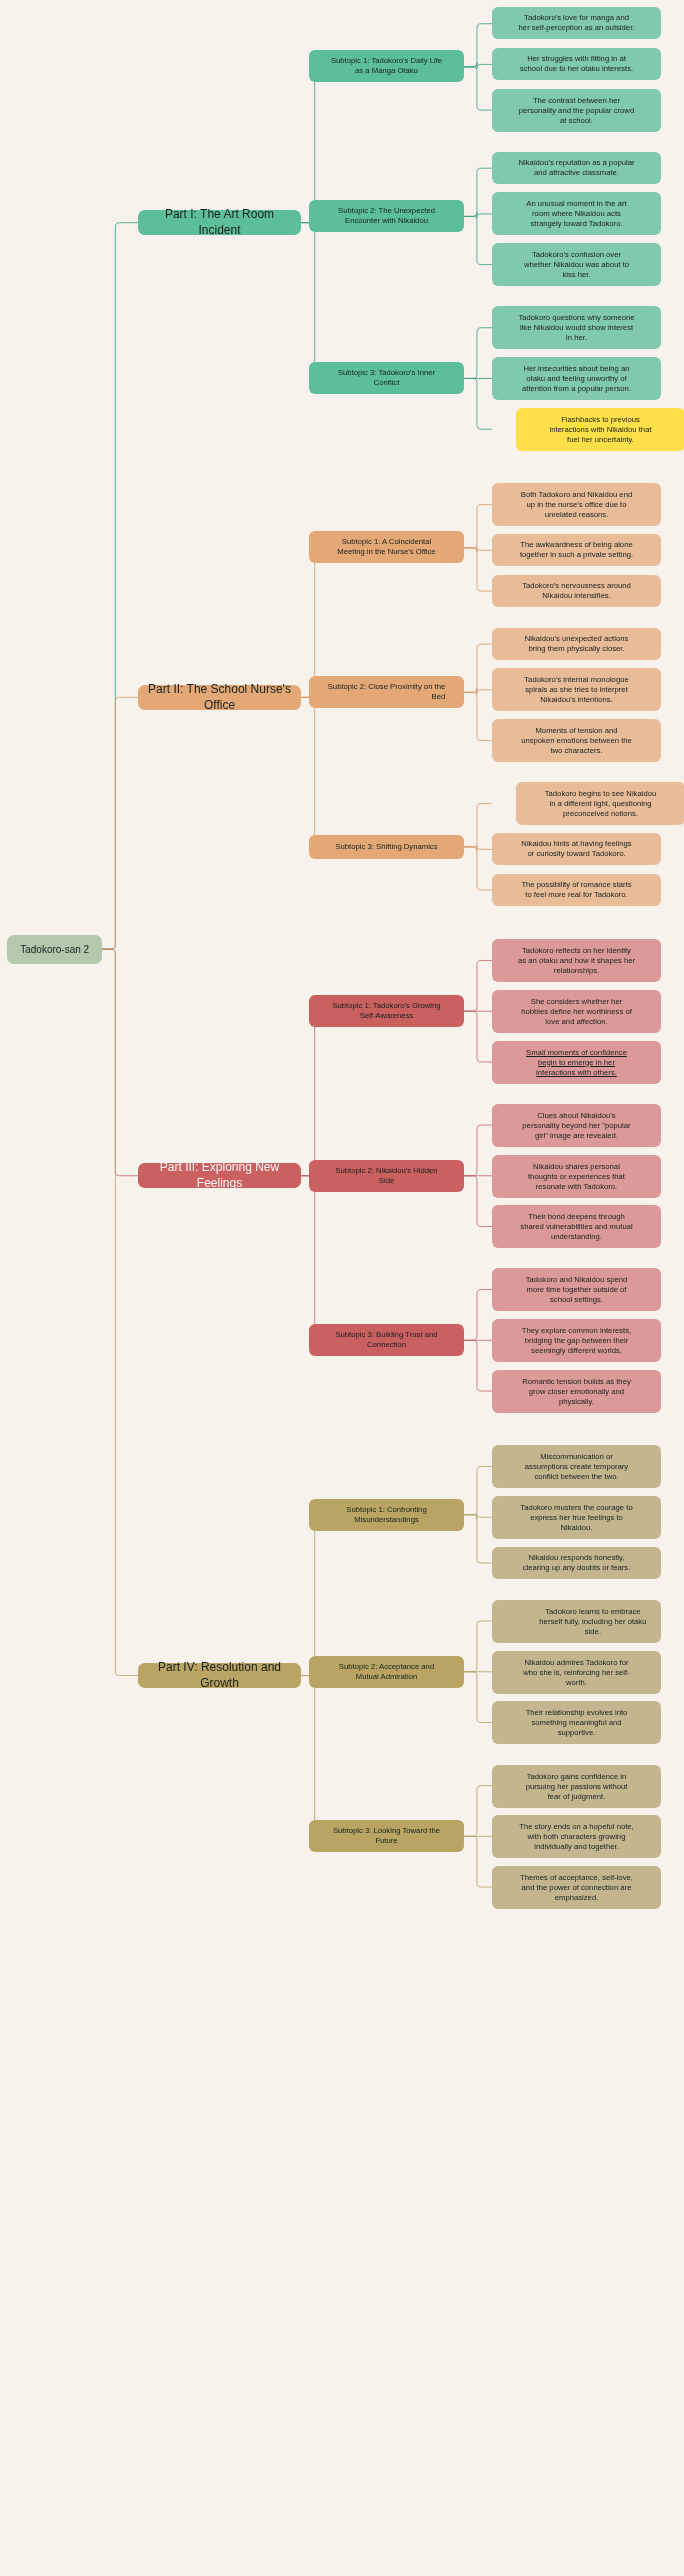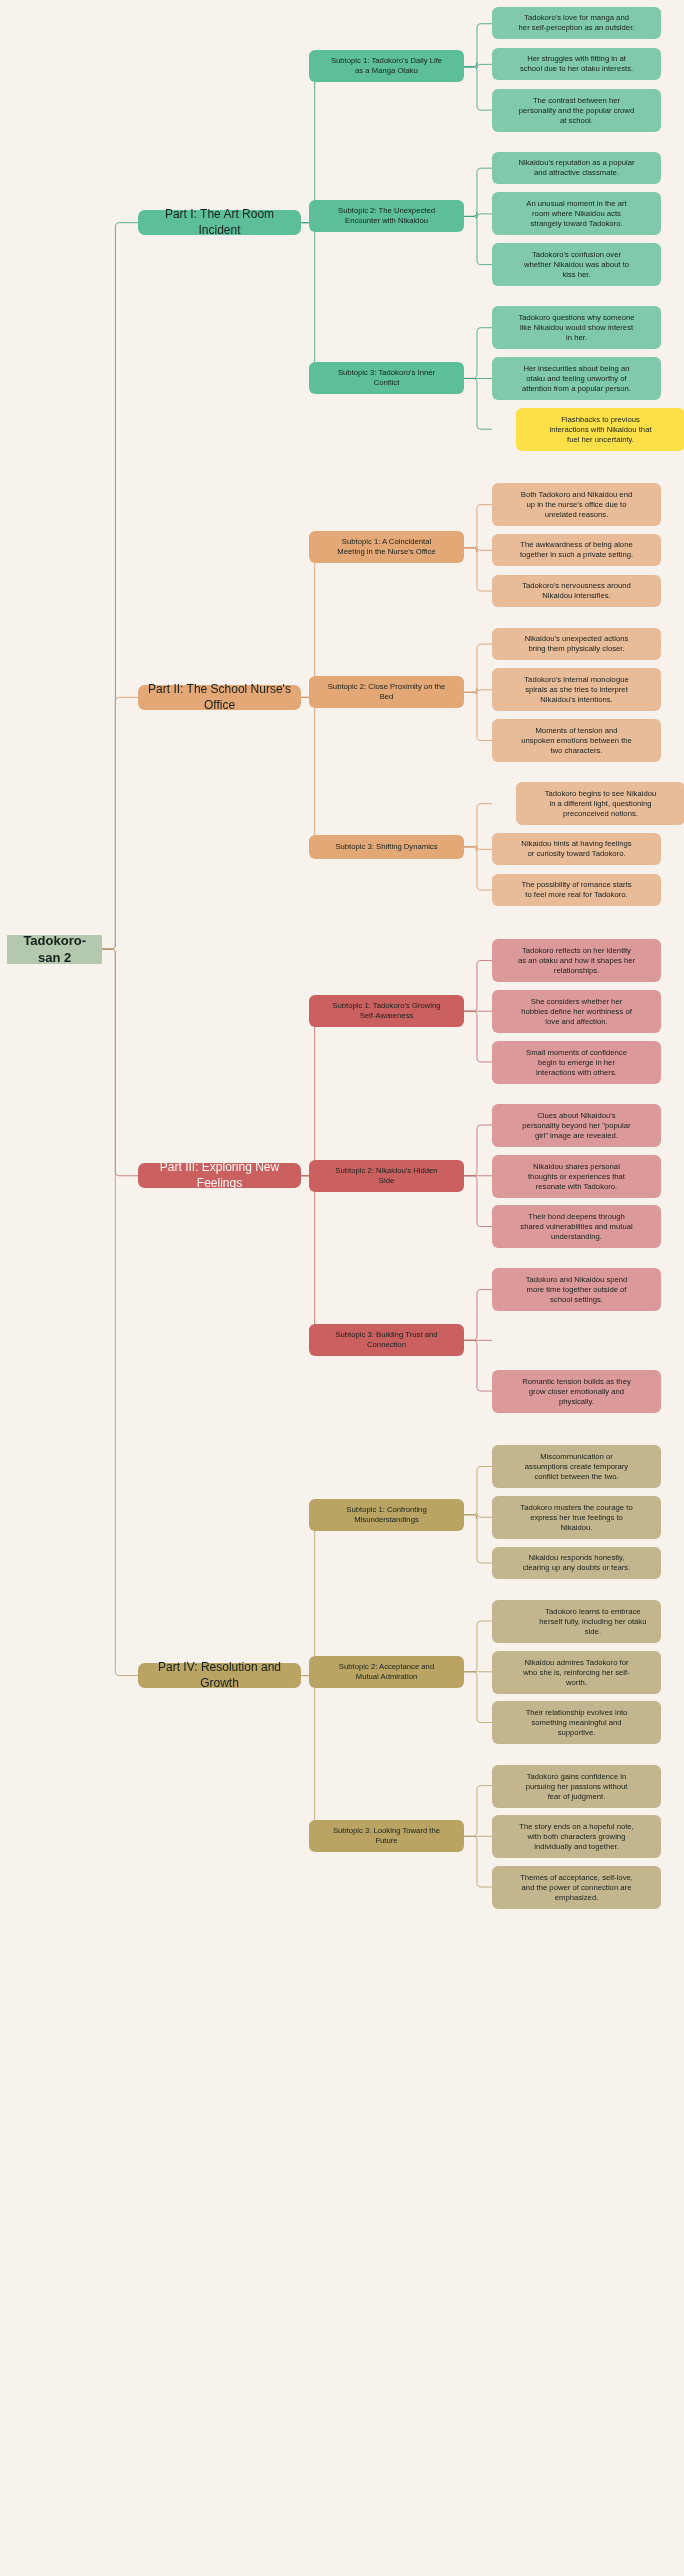--- a/index.html
+++ b/index.html
@@ -32,23 +32,22 @@
     align-items: center;
     justify-content: center;
     text-align: center;
     border-radius: 6.2px;
     padding: 3.1px 5.2px;
     line-height: 1.30;
     color: #17201c;
     white-space: pre-line;
   }
   .node.root {
-    font-size: 13px;
-    border-radius: 1px;
-    font-weight: bold;
+    font-size: 10px;
+    border-radius: 7px;
   }
   .node.part {
     font-size: 12px;
     border-radius: 6.7px;
   }
   .node.sub {
     font-size: 7.7px;
   }
   .node.leaf {
     font-size: 7.7px;
@@ -153,56 +152,59 @@
     <div class="node sub" style="left: 309px; top: 531px; width: 155px; height: 32px; background: rgb(228, 168, 119); color: rgb(23, 32, 28);">Subtopic 1: A Coincidental
 Meeting in the Nurse's Office</div>
     <div class="node leaf" style="left: 492px; top: 628px; width: 169px; height: 32px; background: rgb(232, 187, 153); color: rgb(23, 32, 28);">Nikaidou's unexpected actions
 bring them physically closer.</div>
     <div class="node leaf" style="left: 492px; top: 668px; width: 169px; height: 43px; background: rgb(232, 187, 153); color: rgb(23, 32, 28);">Tadokoro's internal monologue
 spirals as she tries to interpret
 Nikaidou's intentions.</div>
     <div class="node leaf" style="left: 492px; top: 719px; width: 169px; height: 43px; background: rgb(232, 187, 153); color: rgb(23, 32, 28);">Moments of tension and
 unspoken emotions between the
 two characters.</div>
-    <div class="node sub" style="left: 309px; top: 676px; width: 155px; height: 32px; background: rgb(228, 168, 119); color: rgb(23, 32, 28);">Subtopic 2: Close Proximity on the
+    <div class="node sub" style="left: 309px; top: 676px; width: 155px; height: 32px; background: rgb(228, 168, 119); color: rgb(23, 32, 28); text-align: right;">Subtopic 2: Close Proximity on the
 Bed</div>
     <div class="node leaf" style="left: 492px; top: 782px; width: 169px; height: 43px; background: rgb(232, 187, 153); color: rgb(23, 32, 28); margin-left: 24px;">Tadokoro begins to see Nikaidou
 in a different light, questioning
 preconceived notions.</div>
     <div class="node leaf" style="left: 492px; top: 833px; width: 169px; height: 32px; background: rgb(232, 187, 153); color: rgb(23, 32, 28);">Nikaidou hints at having feelings
 or curiosity toward Tadokoro.</div>
     <div class="node leaf" style="left: 492px; top: 874px; width: 169px; height: 32px; background: rgb(232, 187, 153); color: rgb(23, 32, 28);">The possibility of romance starts
 to feel more real for Tadokoro.</div>
     <div class="node sub" style="left: 309px; top: 835px; width: 155px; height: 24px; background: rgb(228, 168, 119); color: rgb(23, 32, 28);">Subtopic 3: Shifting Dynamics</div>
     <div class="node part" style="left: 138px; top: 685px; width: 163px; height: 25px; background: rgb(228, 168, 119); color: rgb(23, 32, 28);">Part II: The School Nurse's Office</div>
     <div class="node leaf" style="left: 492px; top: 939px; width: 169px; height: 43px; background: rgb(220, 153, 153); color: rgb(23, 32, 28);">Tadokoro reflects on her identity
 as an otaku and how it shapes her
 relationships.</div>
     <div class="node leaf" style="left: 492px; top: 990px; width: 169px; height: 43px; background: rgb(220, 153, 153); color: rgb(23, 32, 28);">She considers whether her
 hobbies define her worthiness of
 love and affection.</div>
-    <div class="node leaf" style="left: 492px; top: 1041px; width: 169px; height: 43px; background: rgb(220, 153, 153); color: rgb(23, 32, 28);">Small moments of confidence
+    <div class="node leaf" style="left: 492px; top: 1041px; width: 169px; height: 43px; background: rgb(220, 153, 153); color: rgb(23, 32, 28); text-decoration: underline;">Small moments of confidence
 begin to emerge in her
 interactions with others.</div>
     <div class="node sub" style="left: 309px; top: 995px; width: 155px; height: 32px; background: rgb(202, 96, 96); color: rgb(23, 32, 28);">Subtopic 1: Tadokoro's Growing
 Self-Awareness</div>
     <div class="node leaf" style="left: 492px; top: 1104px; width: 169px; height: 43px; background: rgb(220, 153, 153); color: rgb(23, 32, 28);">Clues about Nikaidou's
 personality beyond her "popular
 girl" image are revealed.</div>
     <div class="node leaf" style="left: 492px; top: 1155px; width: 169px; height: 43px; background: rgb(220, 153, 153); color: rgb(23, 32, 28);">Nikaidou shares personal
 thoughts or experiences that
 resonate with Tadokoro.</div>
     <div class="node leaf" style="left: 492px; top: 1205px; width: 169px; height: 43px; background: rgb(220, 153, 153); color: rgb(23, 32, 28);">Their bond deepens through
 shared vulnerabilities and mutual
 understanding.</div>
     <div class="node sub" style="left: 309px; top: 1160px; width: 155px; height: 32px; background: rgb(202, 96, 96); color: rgb(23, 32, 28);">Subtopic 2: Nikaidou's Hidden
 Side</div>
     <div class="node leaf" style="left: 492px; top: 1268px; width: 169px; height: 43px; background: rgb(220, 153, 153); color: rgb(23, 32, 28);">Tadokoro and Nikaidou spend
 more time together outside of
 school settings.</div>
+    <div class="node leaf" style="left: 492px; top: 1319px; width: 169px; height: 43px; background: rgb(220, 153, 153); color: rgb(23, 32, 28);">They explore common interests,
+bridging the gap between their
+seemingly different worlds.</div>
     <div class="node leaf" style="left: 492px; top: 1370px; width: 169px; height: 43px; background: rgb(220, 153, 153); color: rgb(23, 32, 28);">Romantic tension builds as they
 grow closer emotionally and
 physically.</div>
     <div class="node sub" style="left: 309px; top: 1324px; width: 155px; height: 32px; background: rgb(202, 96, 96); color: rgb(23, 32, 28);">Subtopic 3: Building Trust and
 Connection</div>
     <div class="node part" style="left: 138px; top: 1163px; width: 163px; height: 25px; background: rgb(202, 96, 96); color: rgb(253, 250, 247);">Part III: Exploring New Feelings</div>
     <div class="node leaf" style="left: 492px; top: 1445px; width: 169px; height: 43px; background: rgb(195, 181, 141); color: rgb(23, 32, 28);">Miscommunication or
 assumptions create temporary
 conflict between the two.</div>
     <div class="node leaf" style="left: 492px; top: 1496px; width: 169px; height: 43px; background: rgb(195, 181, 141); color: rgb(23, 32, 28);">Tadokoro musters the courage to

